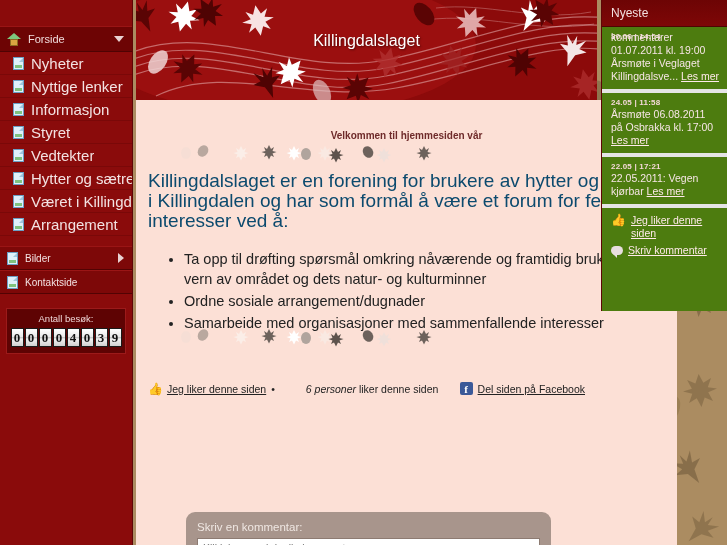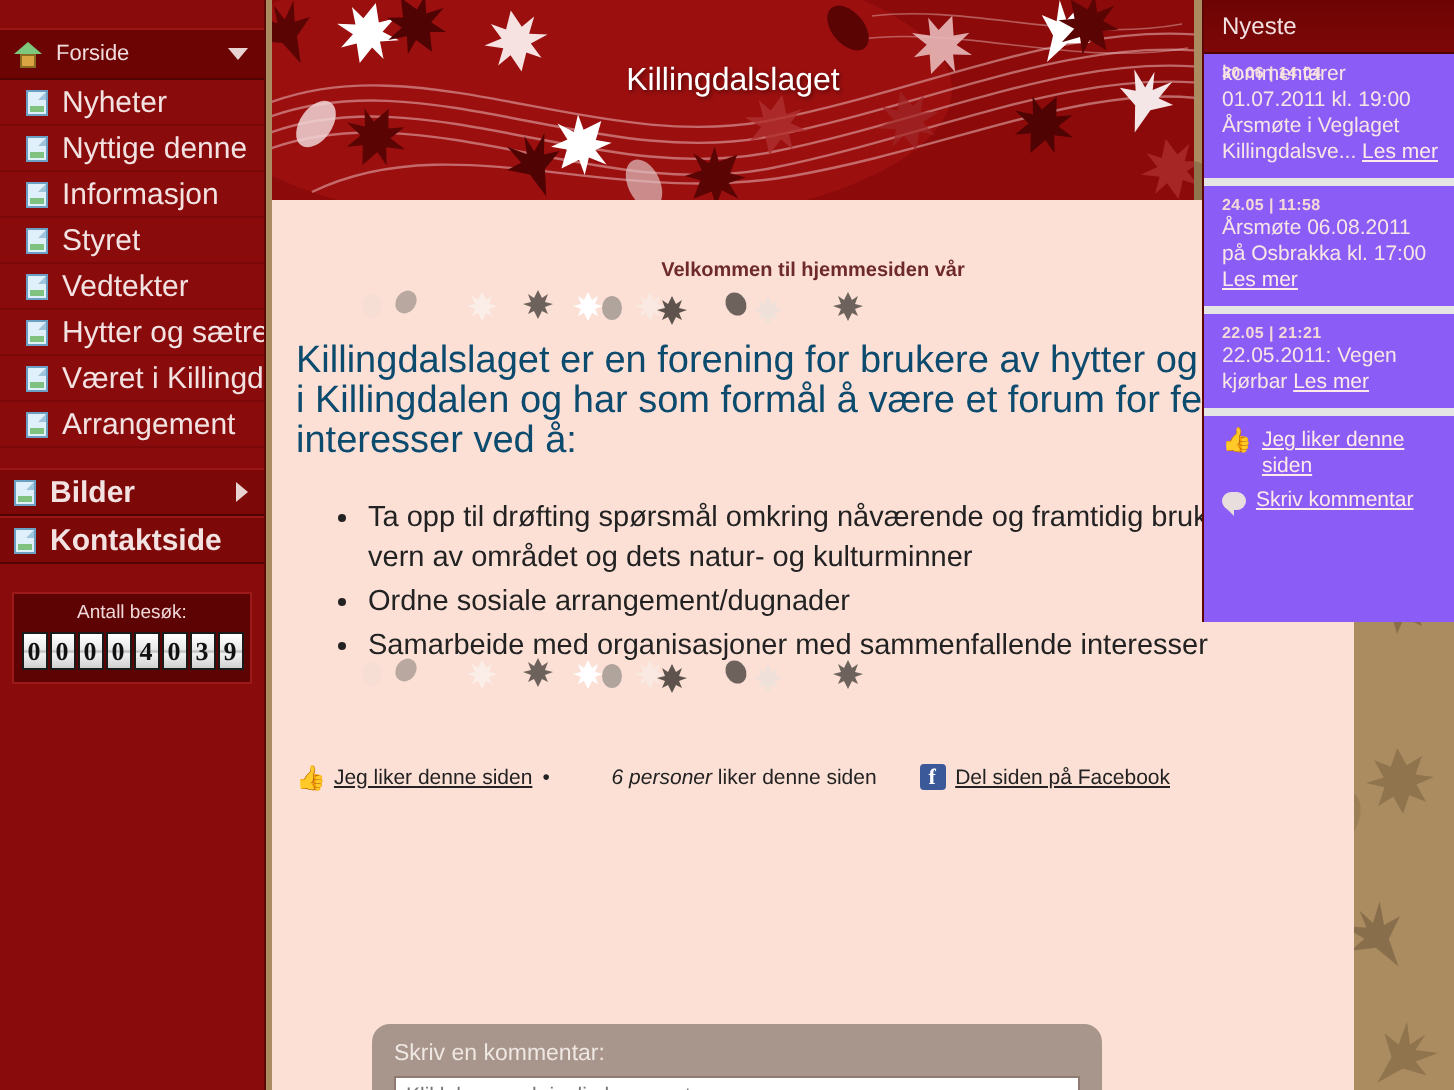--- a/index.html
+++ b/index.html
@@ -32,20 +32,21 @@
   #left-col .topcap { height: 14px; background:#8a0b0b; }
 
   .nav-root {
     background: #6d0404;
     height: 26px;
     display: flex; align-items: center;
     padding: 0 8px 0 7px;
     border-top: 1px solid #9a1515;
     border-bottom: 1px solid #4f0303;
     position: relative;
+    margin-top: 12px;
   }
   .nav-root .lbl {
     color: #f0dcdc; font-size: 11px; margin-left: 7px; flex: 1;
     white-space: nowrap; overflow: hidden;
   }
   .caret-down {
     width: 0; height: 0;
     border-left: 5px solid transparent;
     border-right: 5px solid transparent;
     border-top: 6px solid #e8d2d2;
@@ -69,22 +70,22 @@
     white-space: nowrap; overflow: hidden;
   }
   .nav-section {
     height: 24px; background: #7d0808;
     display: flex; align-items: center;
     padding: 0 8px 0 7px;
     border-top: 1px solid #9a1515;
     border-bottom: 1px solid #520303;
   }
   .nav-section .lbl {
-    color: #f3e2e2; font-size: 15px; margin-left: 7px; flex: 1;
-    white-space: nowrap; overflow: hidden; font-weight: bold;
+    color: #f3e2e2; font-size: 10px; margin-left: 7px; flex: 1;
+    white-space: nowrap; overflow: hidden;
   }
   .nav-section.plain { background: #7d0808; }
 
   
   .doc-ico {
     width: 11px; height: 13px;
     background: #dff0fb;
     border: 1px solid #6b9fc4;
     position: relative; flex: none;
   }
@@ -232,21 +233,21 @@
     color: #9a9a9a; font-size: 10.5px;
     padding: 3px 5px;
     font-family: "Liberation Sans", sans-serif;
     resize:none;
   }
 
   
   #right-col {
     position: absolute; left: 601px; top: 0;
     width: 126px; height: 311px;
-    background: #8b5cf6;
+    background: #4d7c0f;
     z-index: 5;
     border-left: 1px solid #5e0505;
     overflow: hidden;
   }
   #right-col .rhead {
     height: 27px; display:flex; align-items:center;
     padding-left: 9px;
     background: linear-gradient(#6d0404, #7e0707);
     border-bottom: 1px solid #4e0303;
     color: #f2e0e0; font-size: 12px;
@@ -343,21 +344,21 @@
     <span class="caret-down"></span>
   </div>
 
   <div>
     <div class="nav-item">
       <span class="doc-ico"></span>
       <span class="lbl">Nyheter</span>
     </div>
     <div class="nav-item">
       <span class="doc-ico"></span>
-      <span class="lbl">Nyttige denne</span>
+      <span class="lbl">Nyttige lenker</span>
     </div>
     <div class="nav-item">
       <span class="doc-ico"></span>
       <span class="lbl">Informasjon</span>
     </div>
     <div class="nav-item">
       <span class="doc-ico"></span>
       <span class="lbl">Styret</span>
     </div>
     <div class="nav-item">
@@ -571,21 +572,21 @@
 
   <div class="news-item">
     <div class="date">24.05 | 11:58</div>
     <div class="body">
       <span>Årsmøte 06.08.2011 på Osbrakka kl. 17:00</span>
       <a href="#">Les mer</a>
     </div>
   </div>
 
   <div class="news-item">
-    <div class="date">22.05 | 21:21</div>
+    <div class="date">22.05 | 17:21</div>
     <div class="body">
       <span>22.05.2011: Vegen kjørbar</span>
       <a href="#">Les mer</a>
     </div>
   </div>
 
   <div class="rlinks">
     <div class="rlink">
       <span class="thumb-ico">👍</span>
       <span class="t">Jeg liker denne siden</span>

